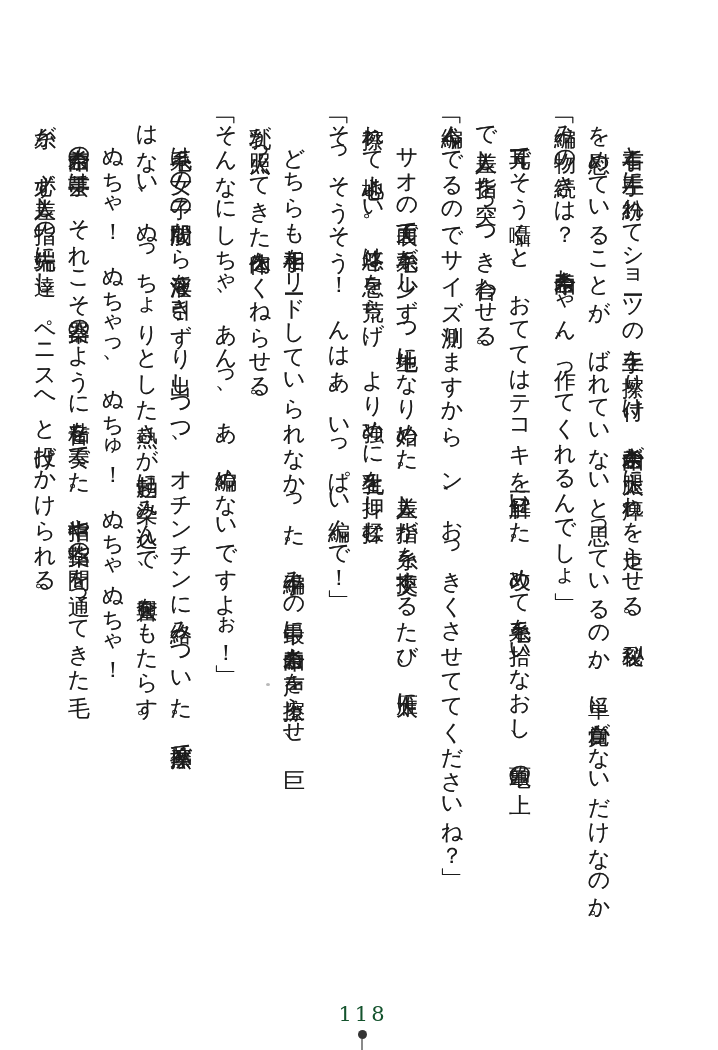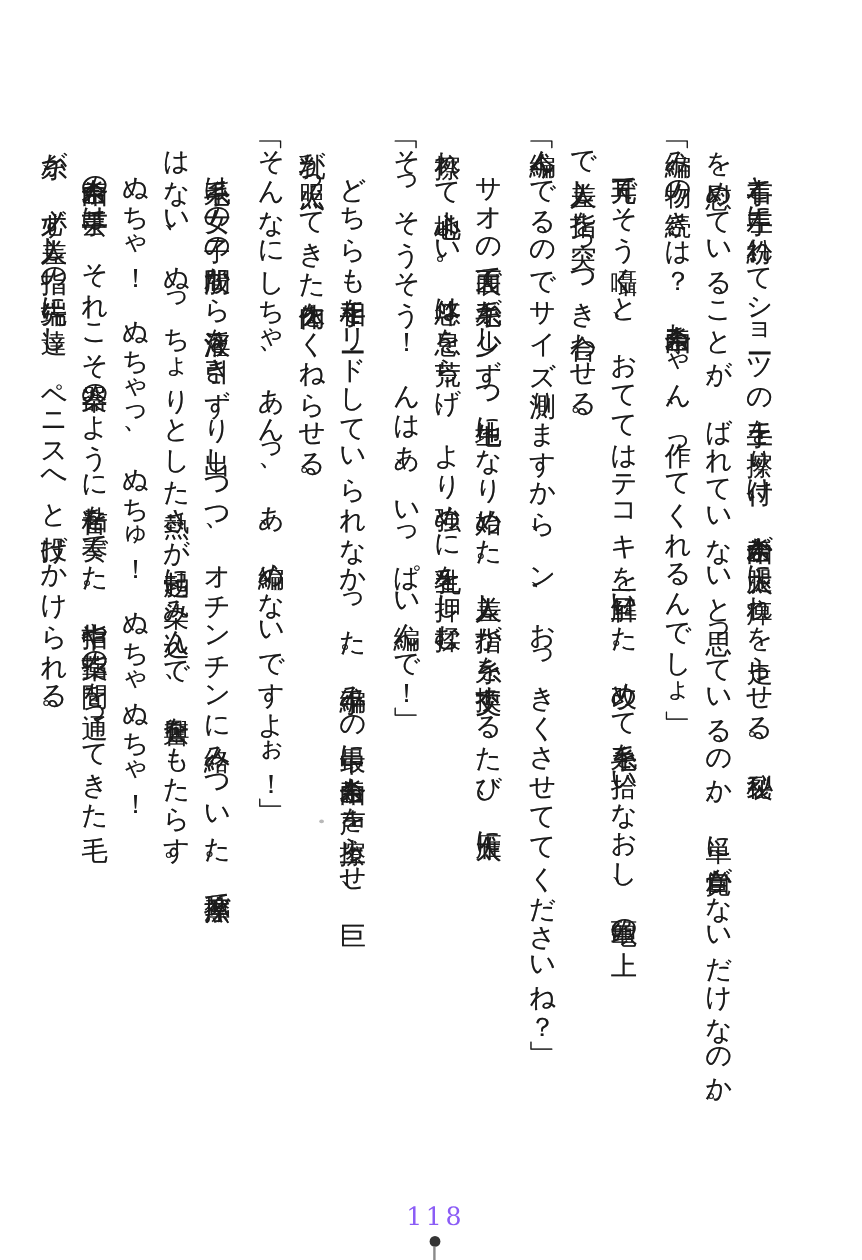--- a/index.html
+++ b/index.html
@@ -44,21 +44,21 @@
     height: 66px;
   }
   .page-number {
     position: absolute;
     left: 0;
     right: 0;
     top: 18px;
     text-align: center;
     font-size: 21px;
     letter-spacing: 3px;
-    color: #8b5cf6;
+    color: #14532d;
     text-indent: 8px;
     font-family: "DejaVu Serif", "Liberation Serif", serif;
   }
   .binding-mark {
     position: absolute;
     left: 357px;
     top: 46px;
     width: 10px;
     height: 20px;
   }

